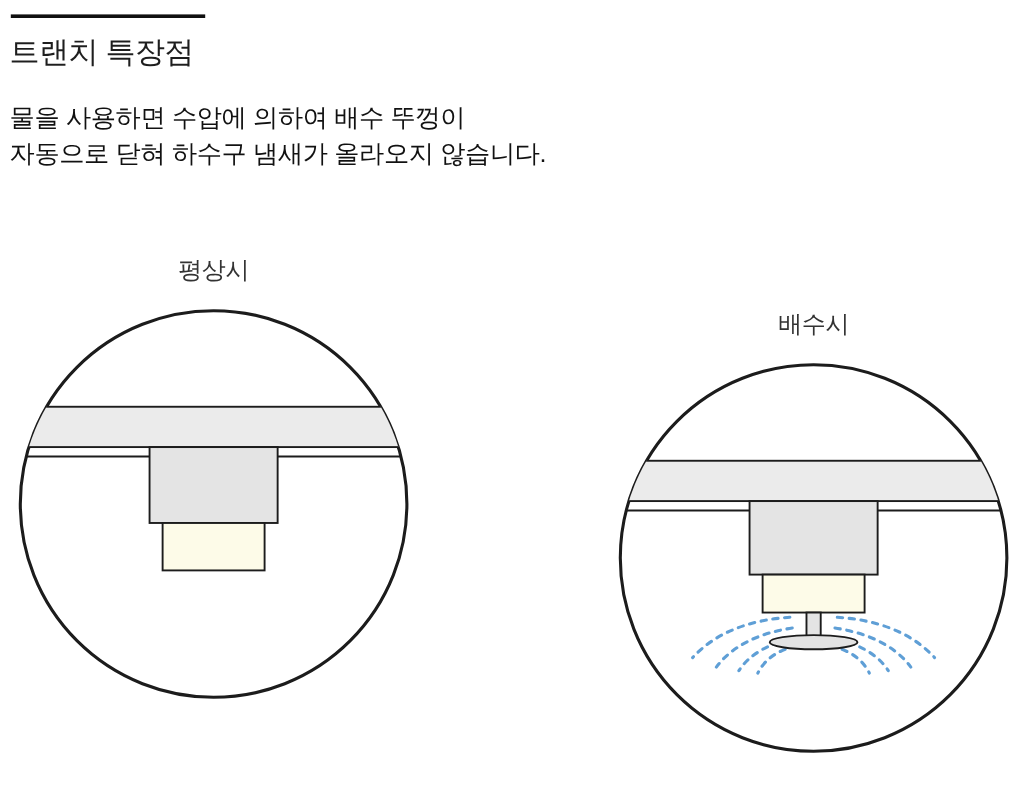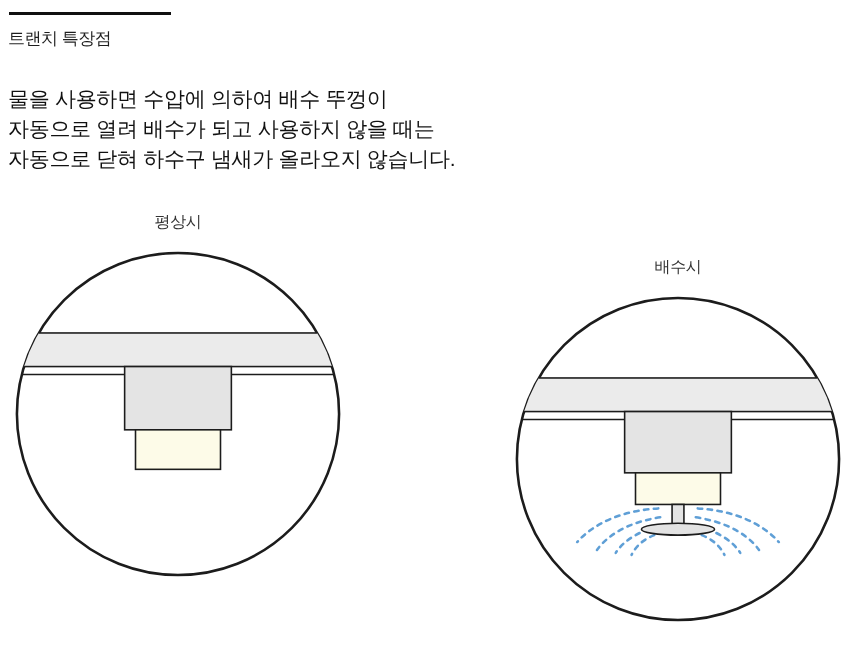--- a/index.html
+++ b/index.html
@@ -20,21 +20,21 @@
     top: 12px;
     width: 162px;
     height: 3px;
     background: #101010;
   }
   .page-title {
     position: absolute;
     left: 8px;
     top: 27px;
     margin: 0;
-    font-size: 17px;
+    font-size: 25px;
     font-weight: 500;
     letter-spacing: -0.5px;
     color: #1e1e1e;
   }
   .desc {
     position: absolute;
     left: 8px;
     top: 84px;
     font-size: 21px;
     line-height: 30px;
@@ -46,21 +46,21 @@
     left: 0;
     top: 212px;
     width: 850px;
     display: flex;
   }
   .figure { width: 336px; }
   .figure.first { margin-left: 10px; }
   .figure.second { margin-left: 164px; margin-top: 45px; }
   .figure-label {
     text-align: center;
-    font-size: 16px;
+    font-size: 20px;
     color: #333333;
     letter-spacing: -0.3px;
     margin-bottom: 13px;
   }
   svg { display: block; }
   .outer { fill: #ffffff; stroke: var(--outline, #1c1c1c); stroke-width: 2.6; }
   .band  { fill: var(--band-fill, #ebebeb); stroke: var(--outline, #1c1c1c); stroke-width: 1.6; }
   .ln    { stroke: var(--outline, #1c1c1c); stroke-width: 1.6; }
   .body-shape { fill: var(--body-fill, #e4e4e4); stroke: var(--outline, #1c1c1c); stroke-width: 1.6; }
   .cover { fill: var(--cover-fill, #fdfbe8); stroke: var(--outline, #1c1c1c); stroke-width: 1.6; }
@@ -72,21 +72,20 @@
 </head>
 <body>
 
 <div class="page">
 
   <div class="title-rule"></div>
   <h1 class="page-title">트랜치 특장점</h1>
 
   <div class="desc">
     <div>물을 사용하면 수압에 의하여 배수 뚜껑이</div>
-    <div>자동으로 열려 배수가 되고 사용하지 않을 때는</div>
     <div>자동으로 닫혀 하수구 냄새가 올라오지 않습니다.</div>
   </div>
 
   <div class="figures">
 
     <div class="figure first">
       <div class="figure-label">평상시</div>
       <svg viewBox="0 0 340 340" width="336" height="336">
         <defs>
           <clipPath id="clipA">

